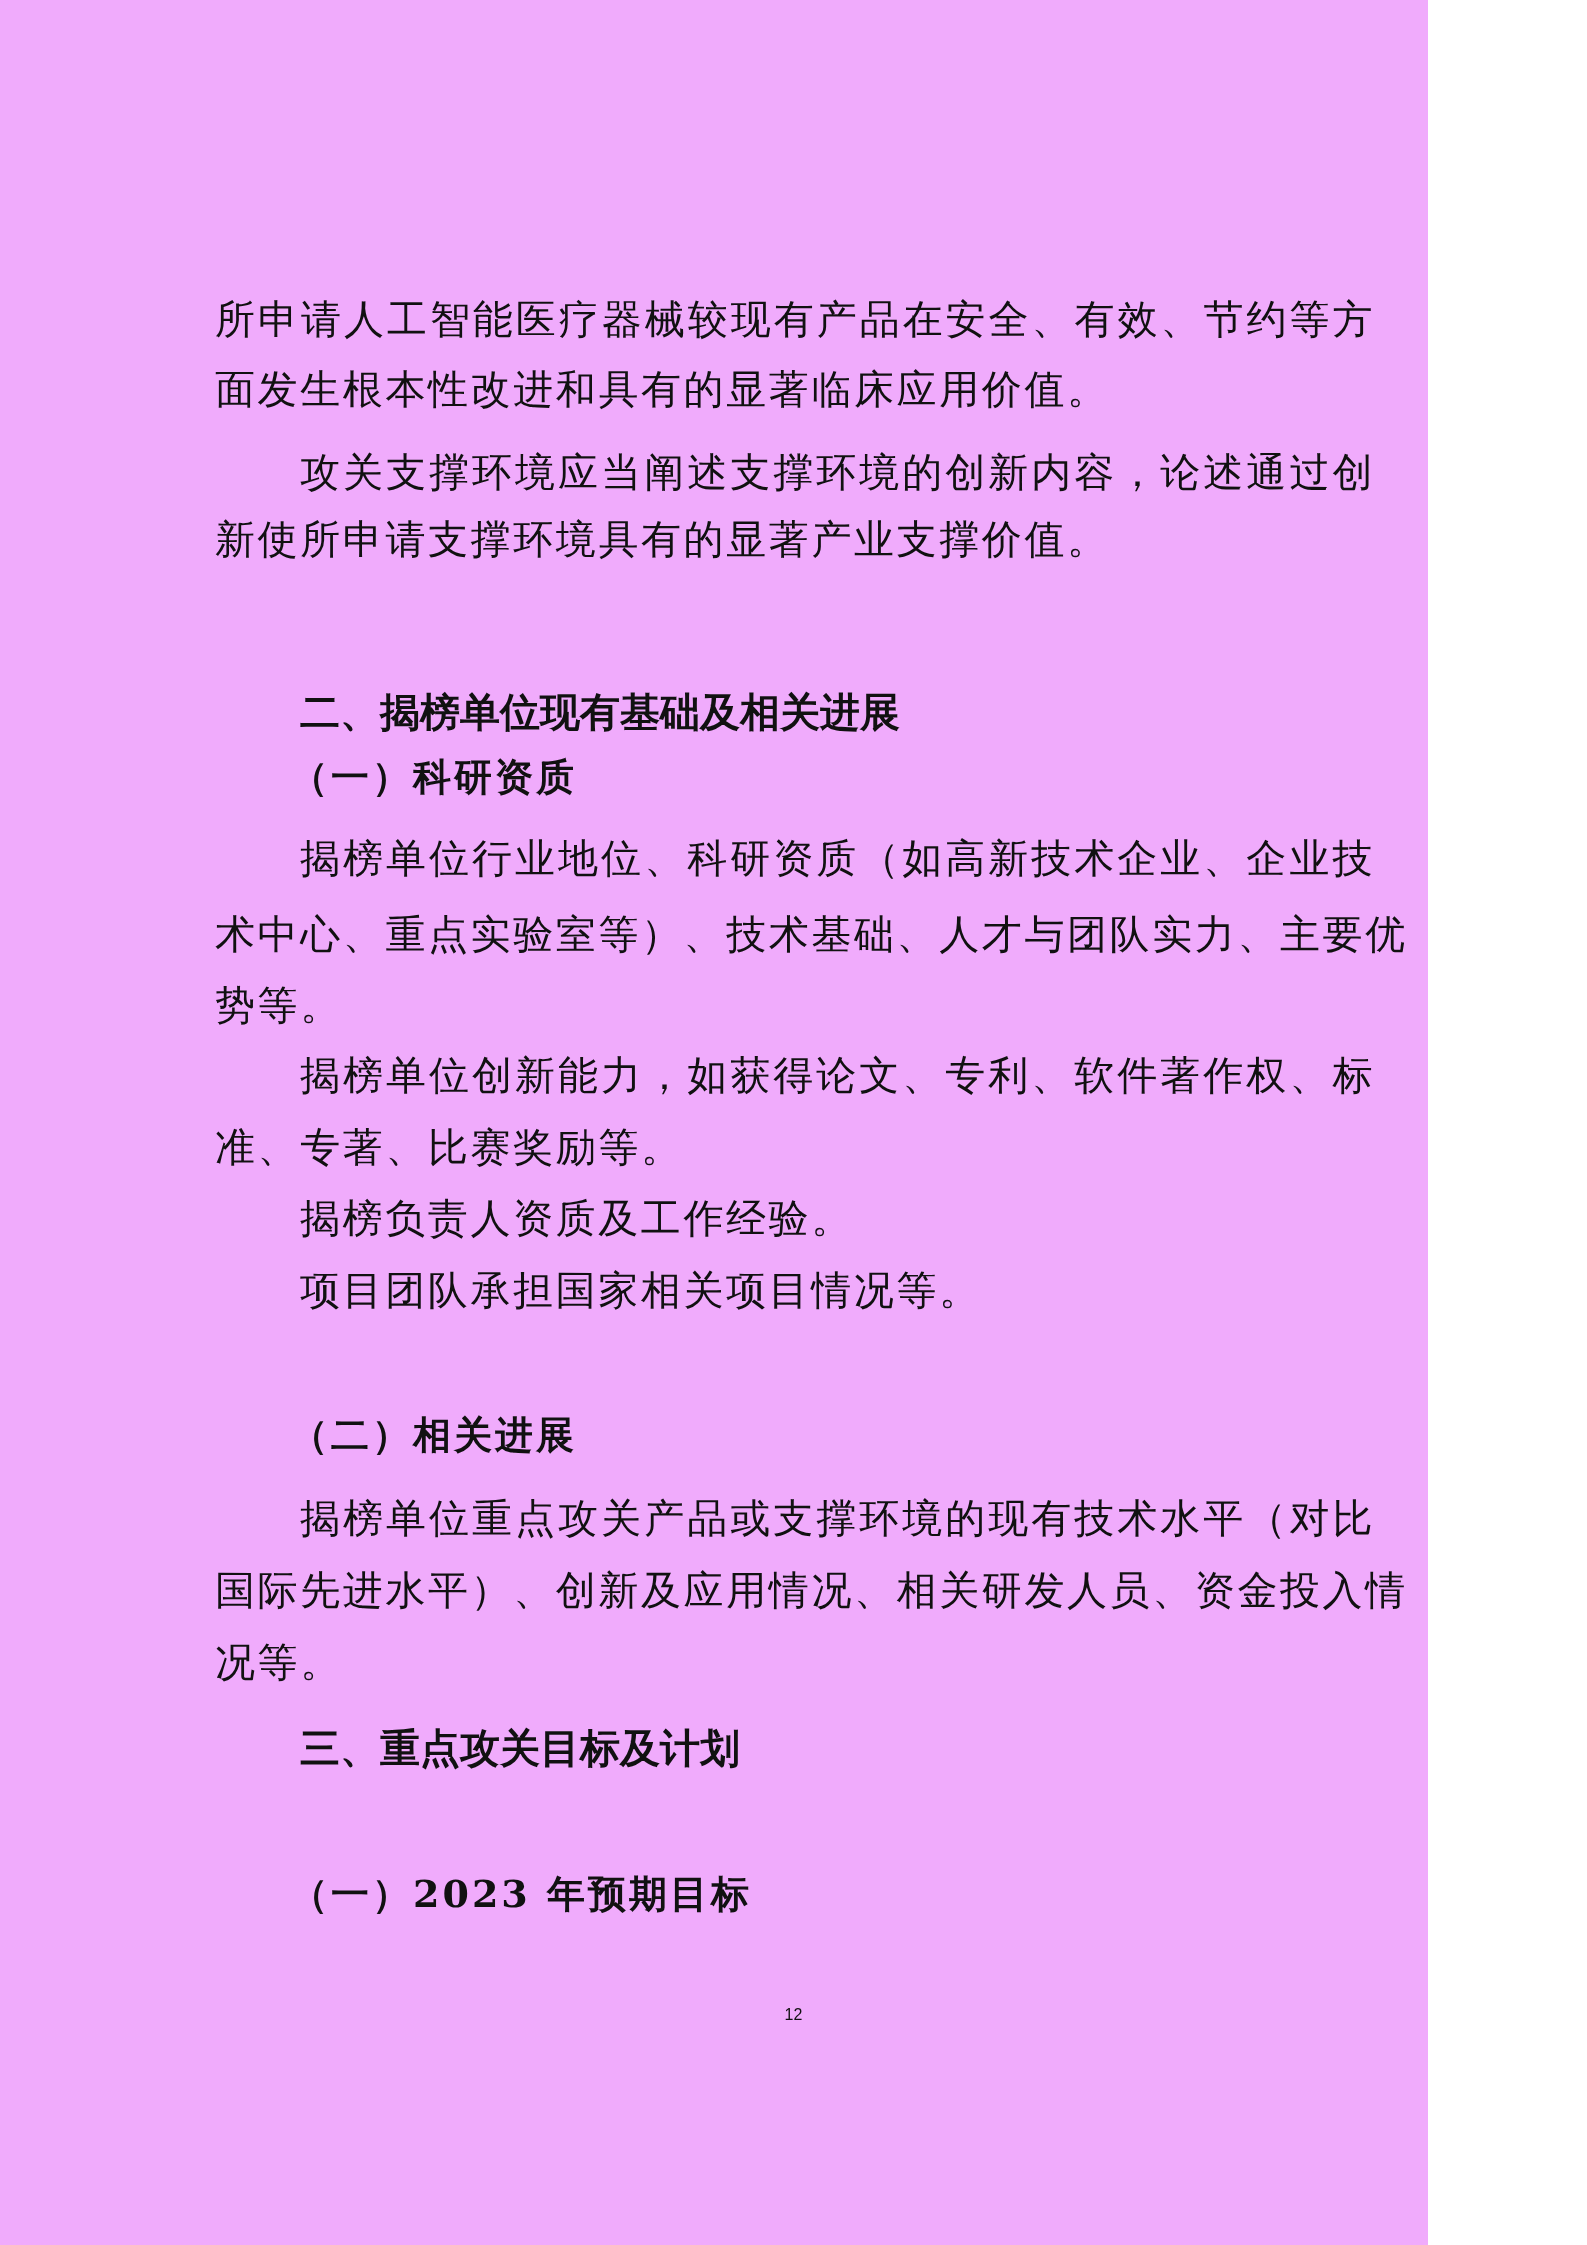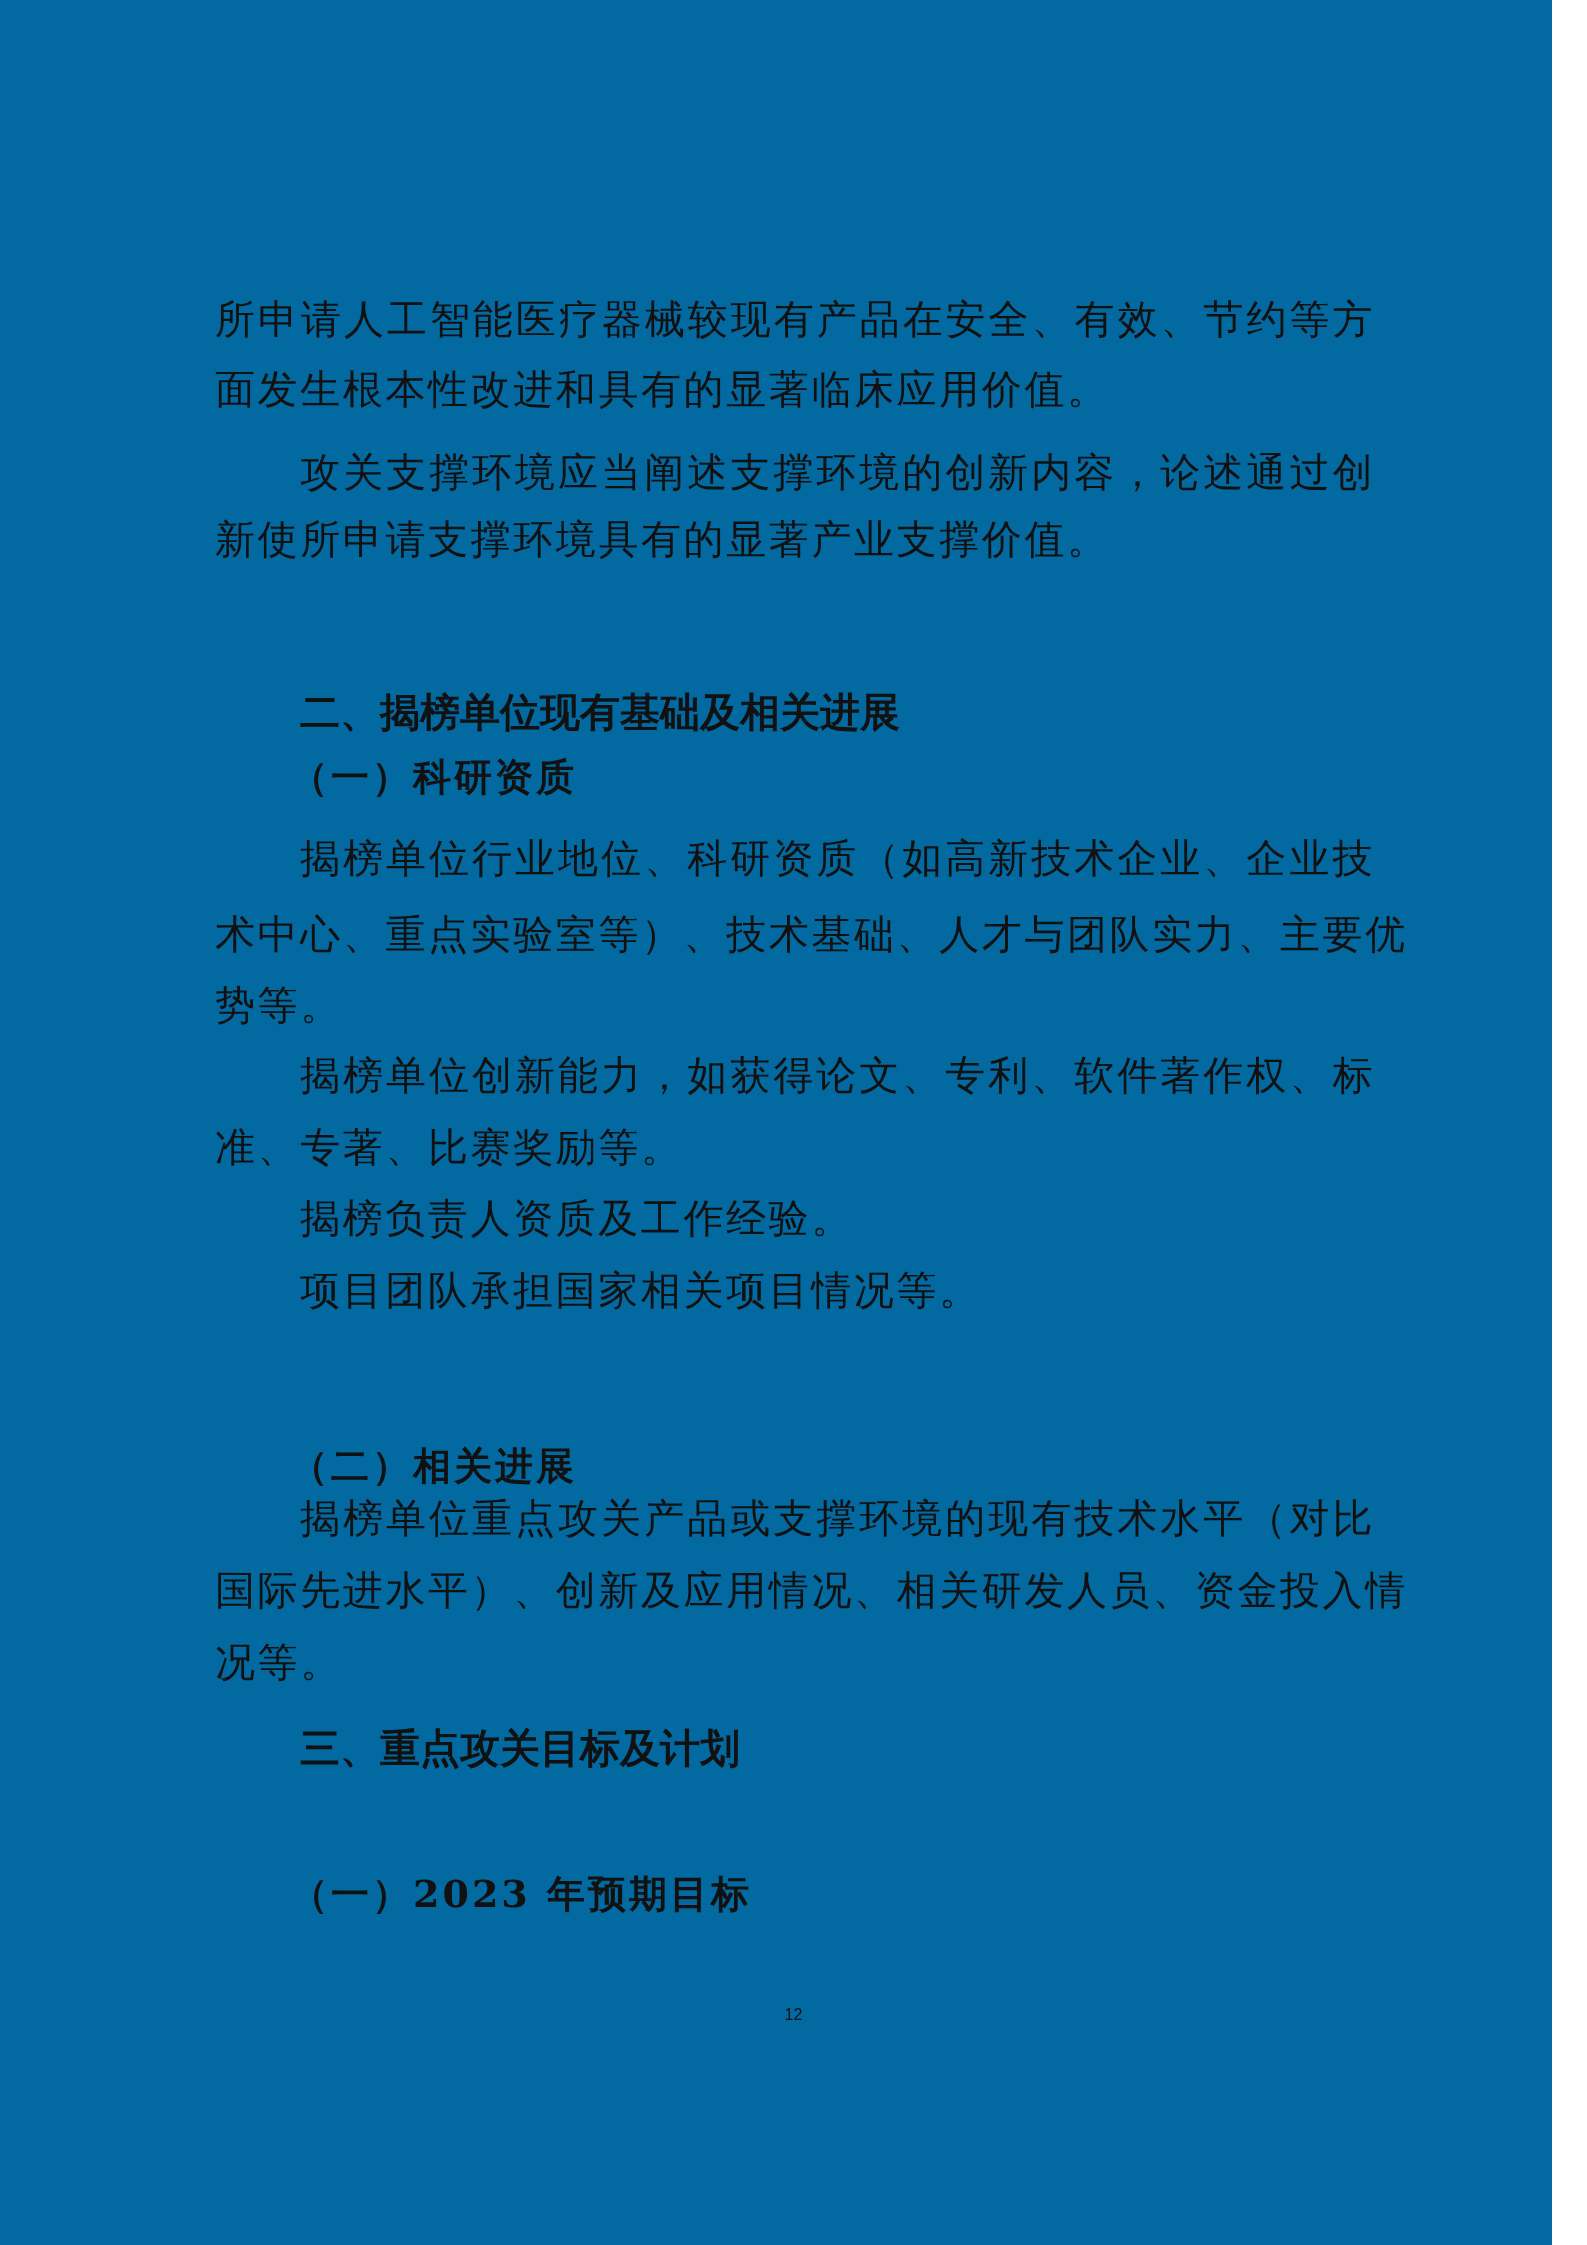--- a/index.html
+++ b/index.html
@@ -1,17 +1,17 @@
 <!DOCTYPE html>
 <html><head>
 <meta charset="utf-8">
 <style>
   html, body { margin: 0; padding: 0; background: #ffffff; }
   body { width: 1587px; height: 2245px; position: relative; overflow: hidden; }
-  .page { position: absolute; left: 0; top: 0; width: 1552px; height: 2245px; background: #0369a1; }
+  .page { position: absolute; left: 0; top: 0; width: 1428px; height: 2245px; background: #f0abfc; }
   .line {
     position: absolute;
     white-space: nowrap;
     color: #111111;
     font-family: "DejaVu Serif", "Liberation Serif", serif;
     font-size: 40px;
     line-height: 48px;
     height: 48px;
   }
   .body-line { left: 215px; width: 1160px; letter-spacing: 2.6px; text-align: justify; text-align-last: justify; }
@@ -59,21 +59,21 @@
   <div class="line body-line" style="top:910px;">术中心、重点实验室等）、技术基础、人才与团队实力、主要优</div>
   <div class="line body-line last" style="top:981px;">势等。</div>
 
   <div class="line body-line indent" style="top:1051px;">揭榜单位创新能力，如获得论文、专利、软件著作权、标</div>
   <div class="line body-line last" style="top:1123px;">准、专著、比赛奖励等。</div>
 
   <div class="line body-line indent last" style="top:1194px;">揭榜负责人资质及工作经验。</div>
 
   <div class="line body-line indent last" style="top:1266px;">项目团队承担国家相关项目情况等。</div>
 
-  <div class="line h3" style="left:290px; top:1442px;">（二）相关进展</div>
+  <div class="line h3" style="left:290px; top:1411px;">（二）相关进展</div>
 
   <div class="line body-line indent" style="top:1494px;">揭榜单位重点攻关产品或支撑环境的现有技术水平（对比</div>
   <div class="line body-line" style="top:1566px;">国际先进水平）、创新及应用情况、相关研发人员、资金投入情</div>
   <div class="line body-line last" style="top:1638px;">况等。</div>
 
   <div class="line h2" style="top:1724px;">三、重点攻关目标及计划</div>
 
   <div class="line h3" style="left:290px; top:1870px;">（一）2023 年预期目标</div>
 
   <div class="page-number">12</div>

